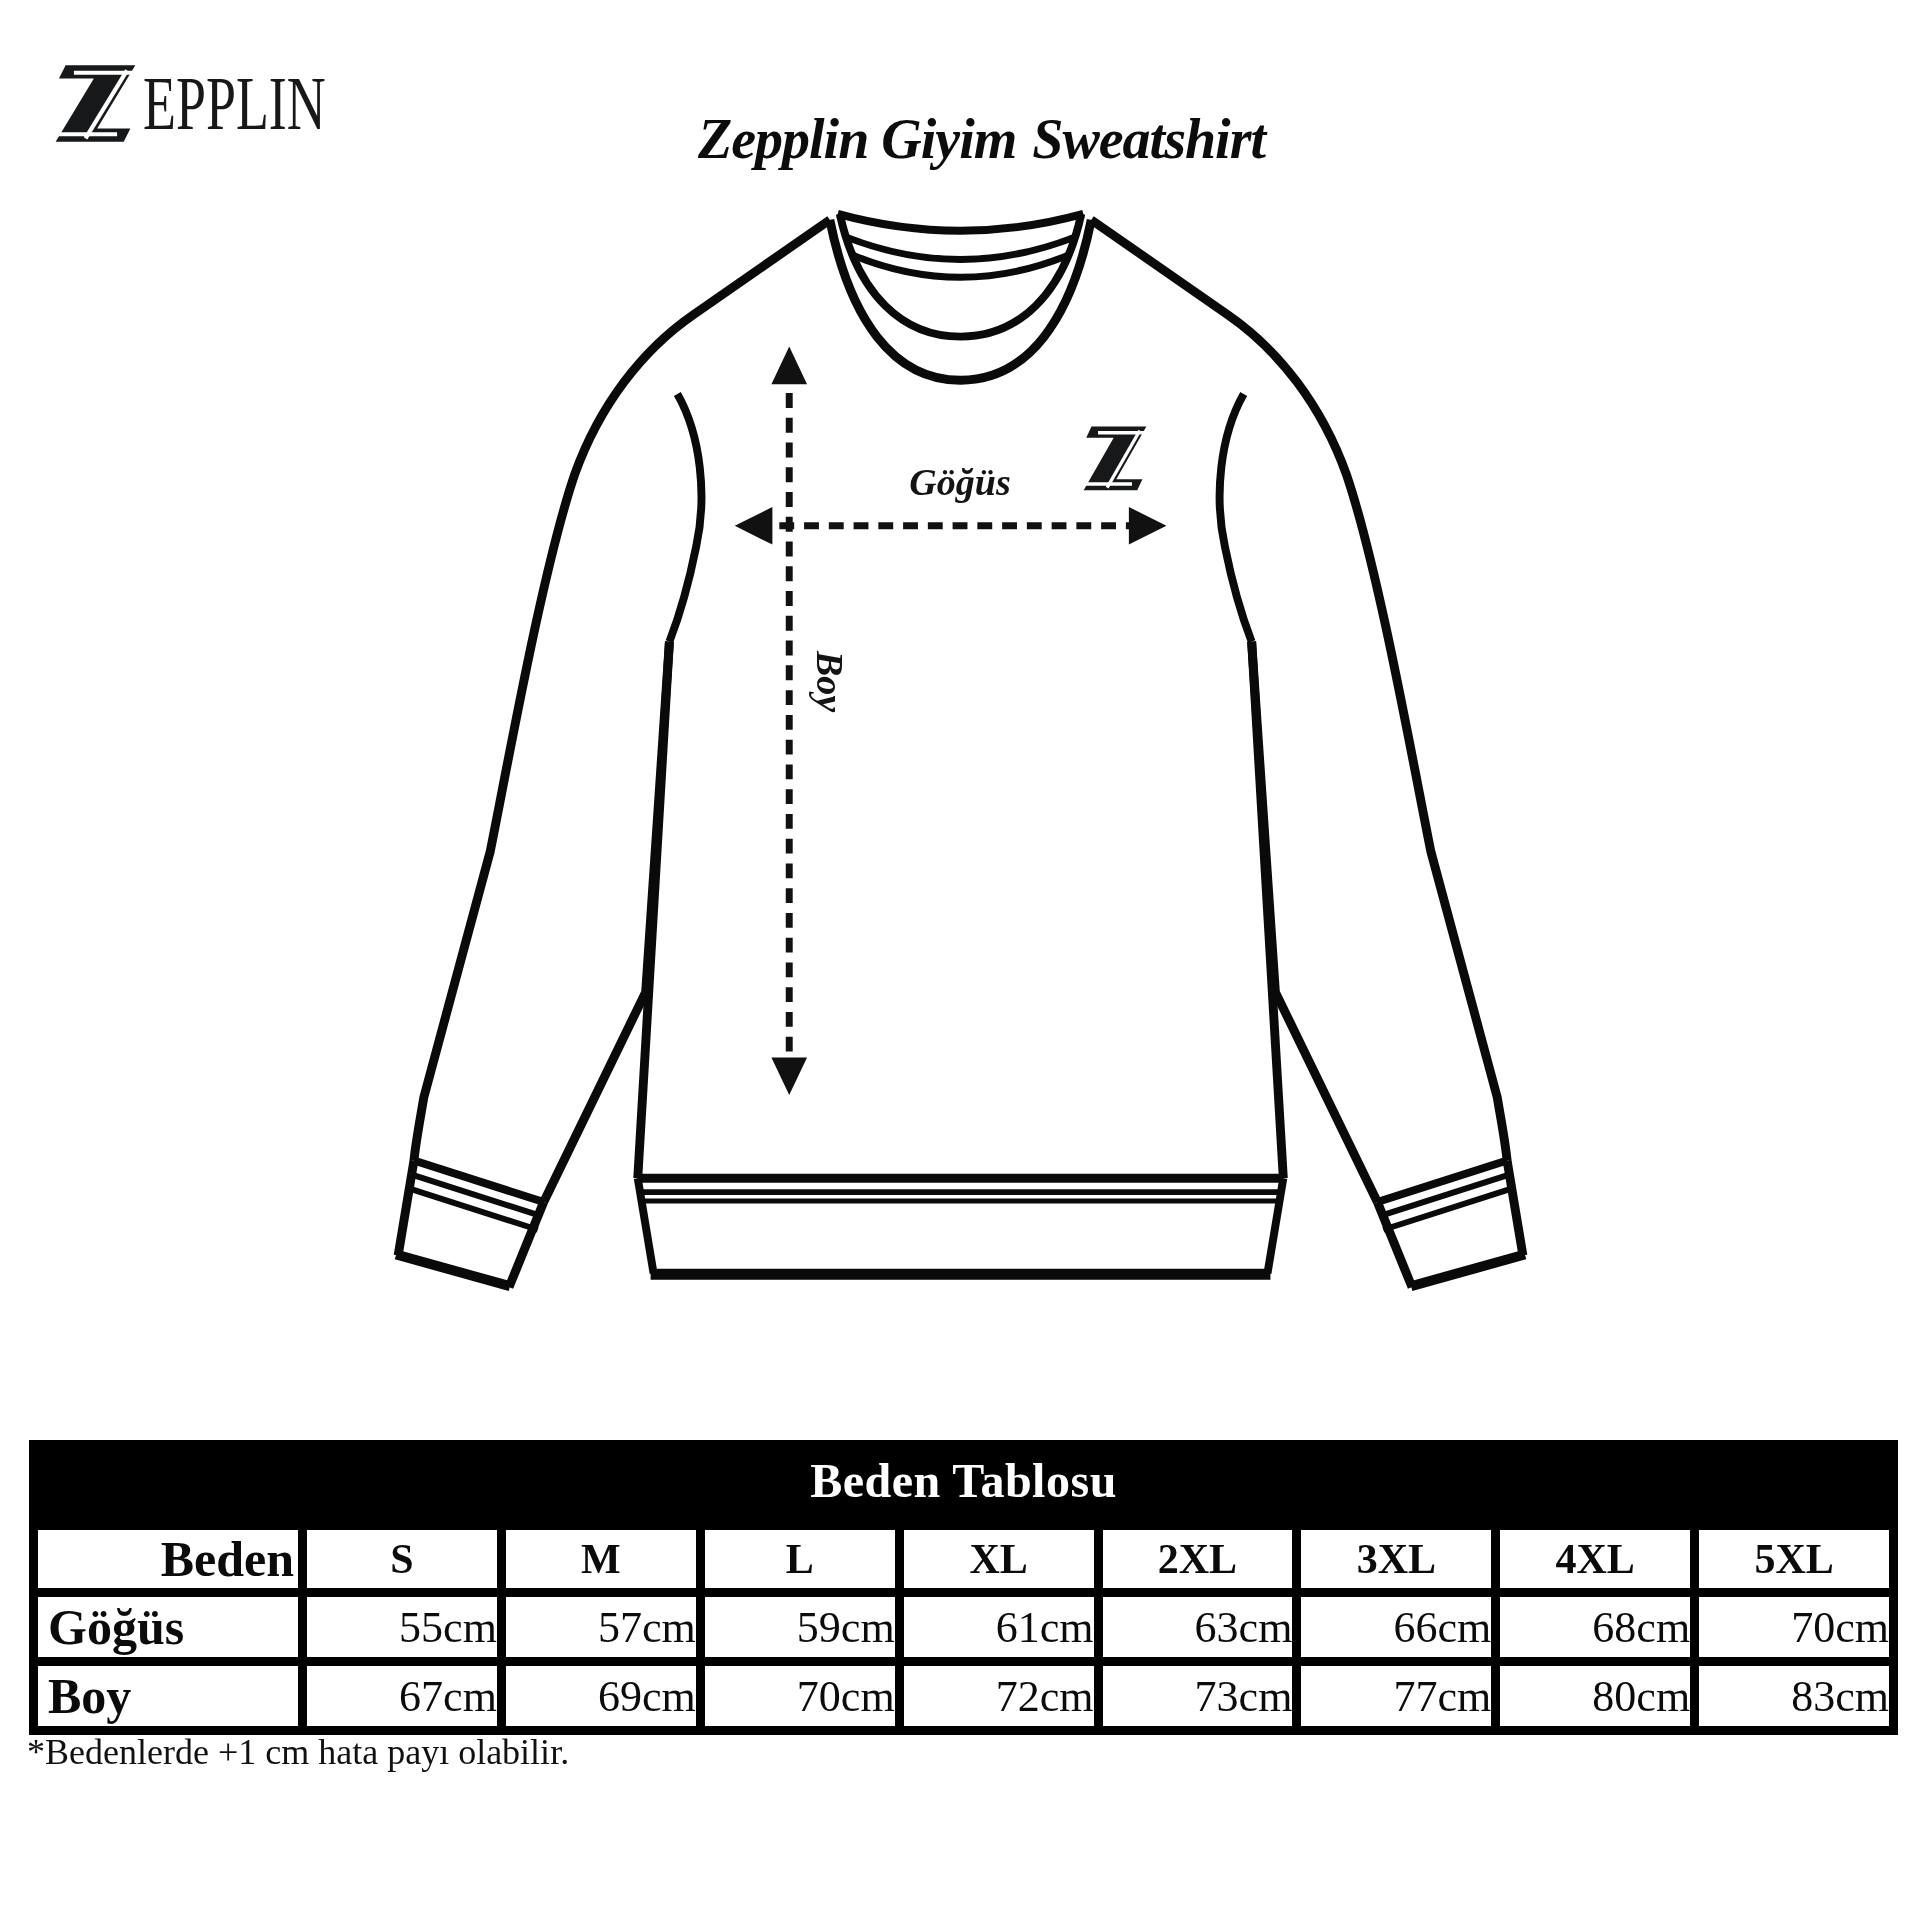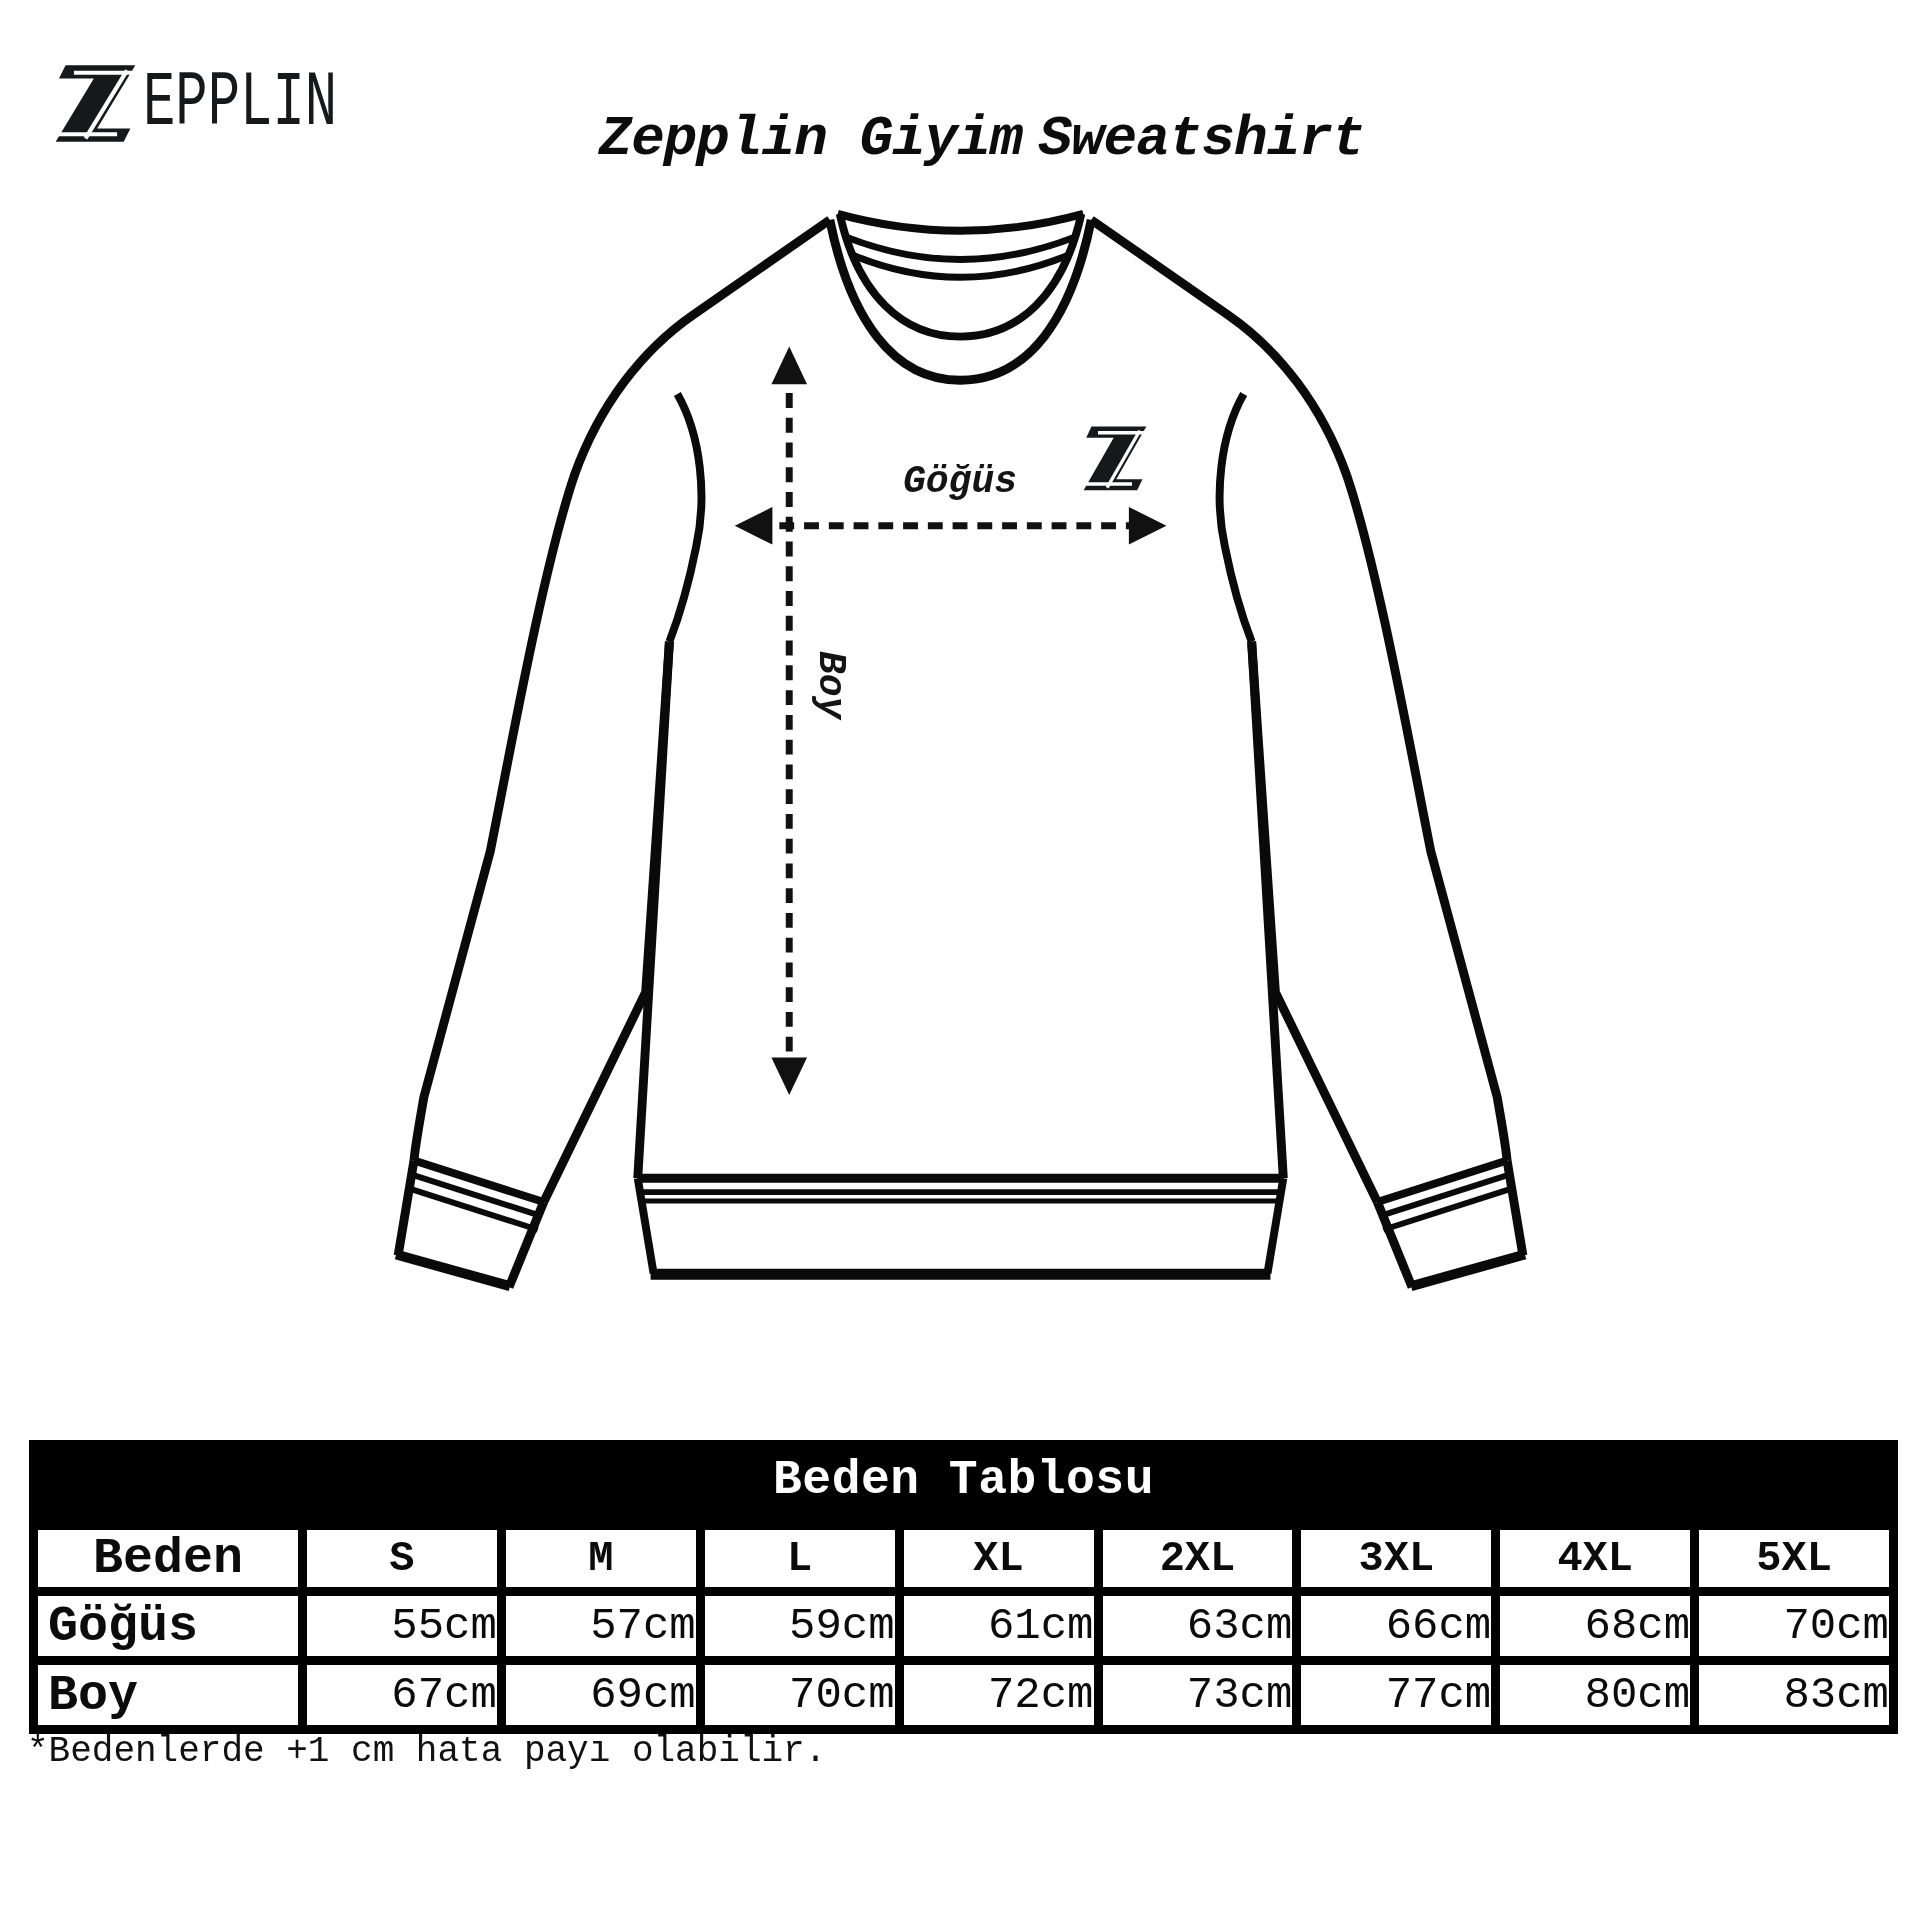--- a/index.html
+++ b/index.html
@@ -1,21 +1,21 @@
 <!DOCTYPE html>
 <html><head>
 <meta charset="utf-8">
 <style>
   html,body{margin:0;padding:0;background:#ffffff;}
   .page{
     position:relative;
     width:1927px;
     height:1927px;
     background:#ffffff;
-    font-family:Liberation Mono, monospace;
+    font-family:Liberation Serif, serif;
     color:#111;
     overflow:hidden;
   }
 
   
   .logo{
     position:absolute;
     left:54px; top:57px;
     display:flex;
     align-items:center;
@@ -100,21 +100,21 @@
     border:9px solid #000000;
     background:#ffffff;
     color:#0b0b0b;
     overflow:hidden;
     white-space:nowrap;
   }
   table.size-table col.c-first{ width:269px; }
   tr.hdr-row{ height:63px; }
   tr.data-row{ height:69px; }
   th.cell-beden{
-    font-size:50px; font-weight:700; text-align:center; padding:0 4px;margin-top:36px;
+    font-size:50px; font-weight:700; text-align:right; padding:0 4px;margin-top:36px;
   }
   th.cell-size{
     font-size:42px; font-weight:700; text-align:center; padding:0 4px;
   }
   td.cell-label{
     font-size:50px; font-weight:700; text-align:left; padding:0 0 0 10px;
   }
   td.cell-val{
     font-size:44px; font-weight:400; text-align:right; padding:0 0 0 14px;
     color:#171717;

